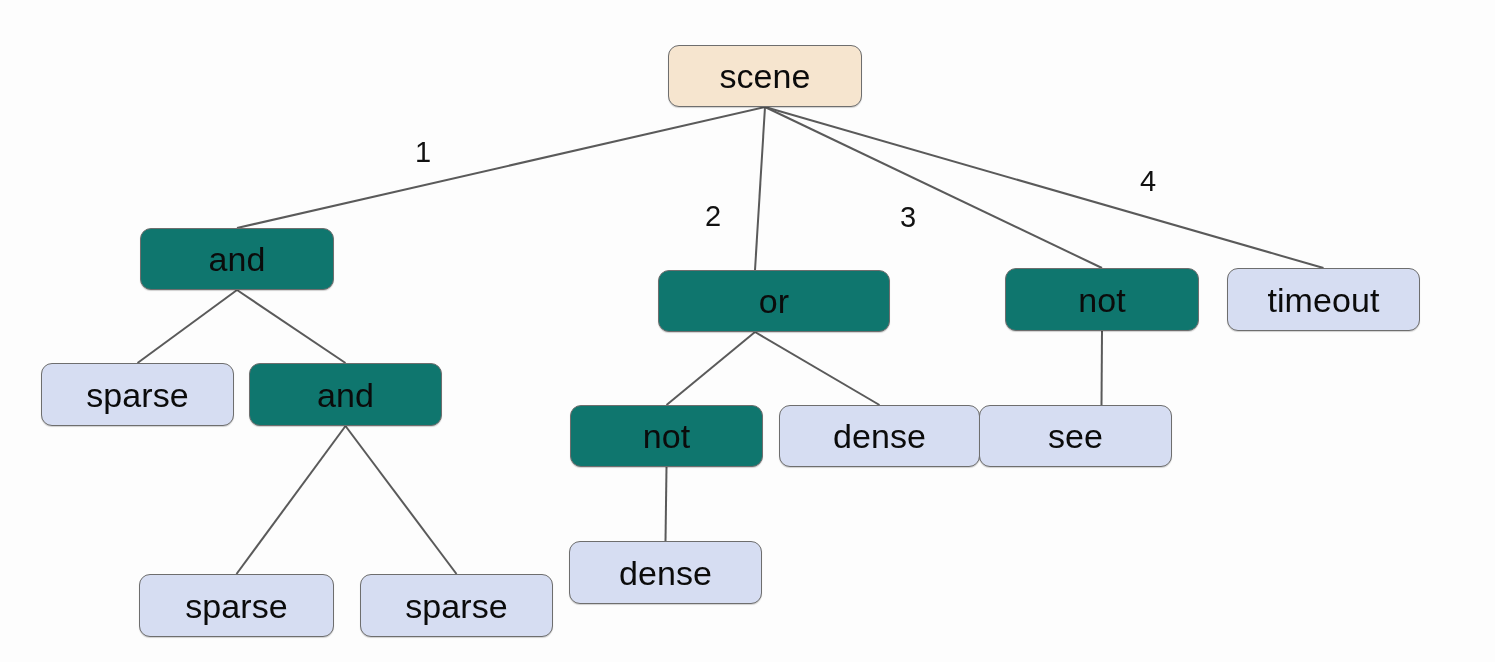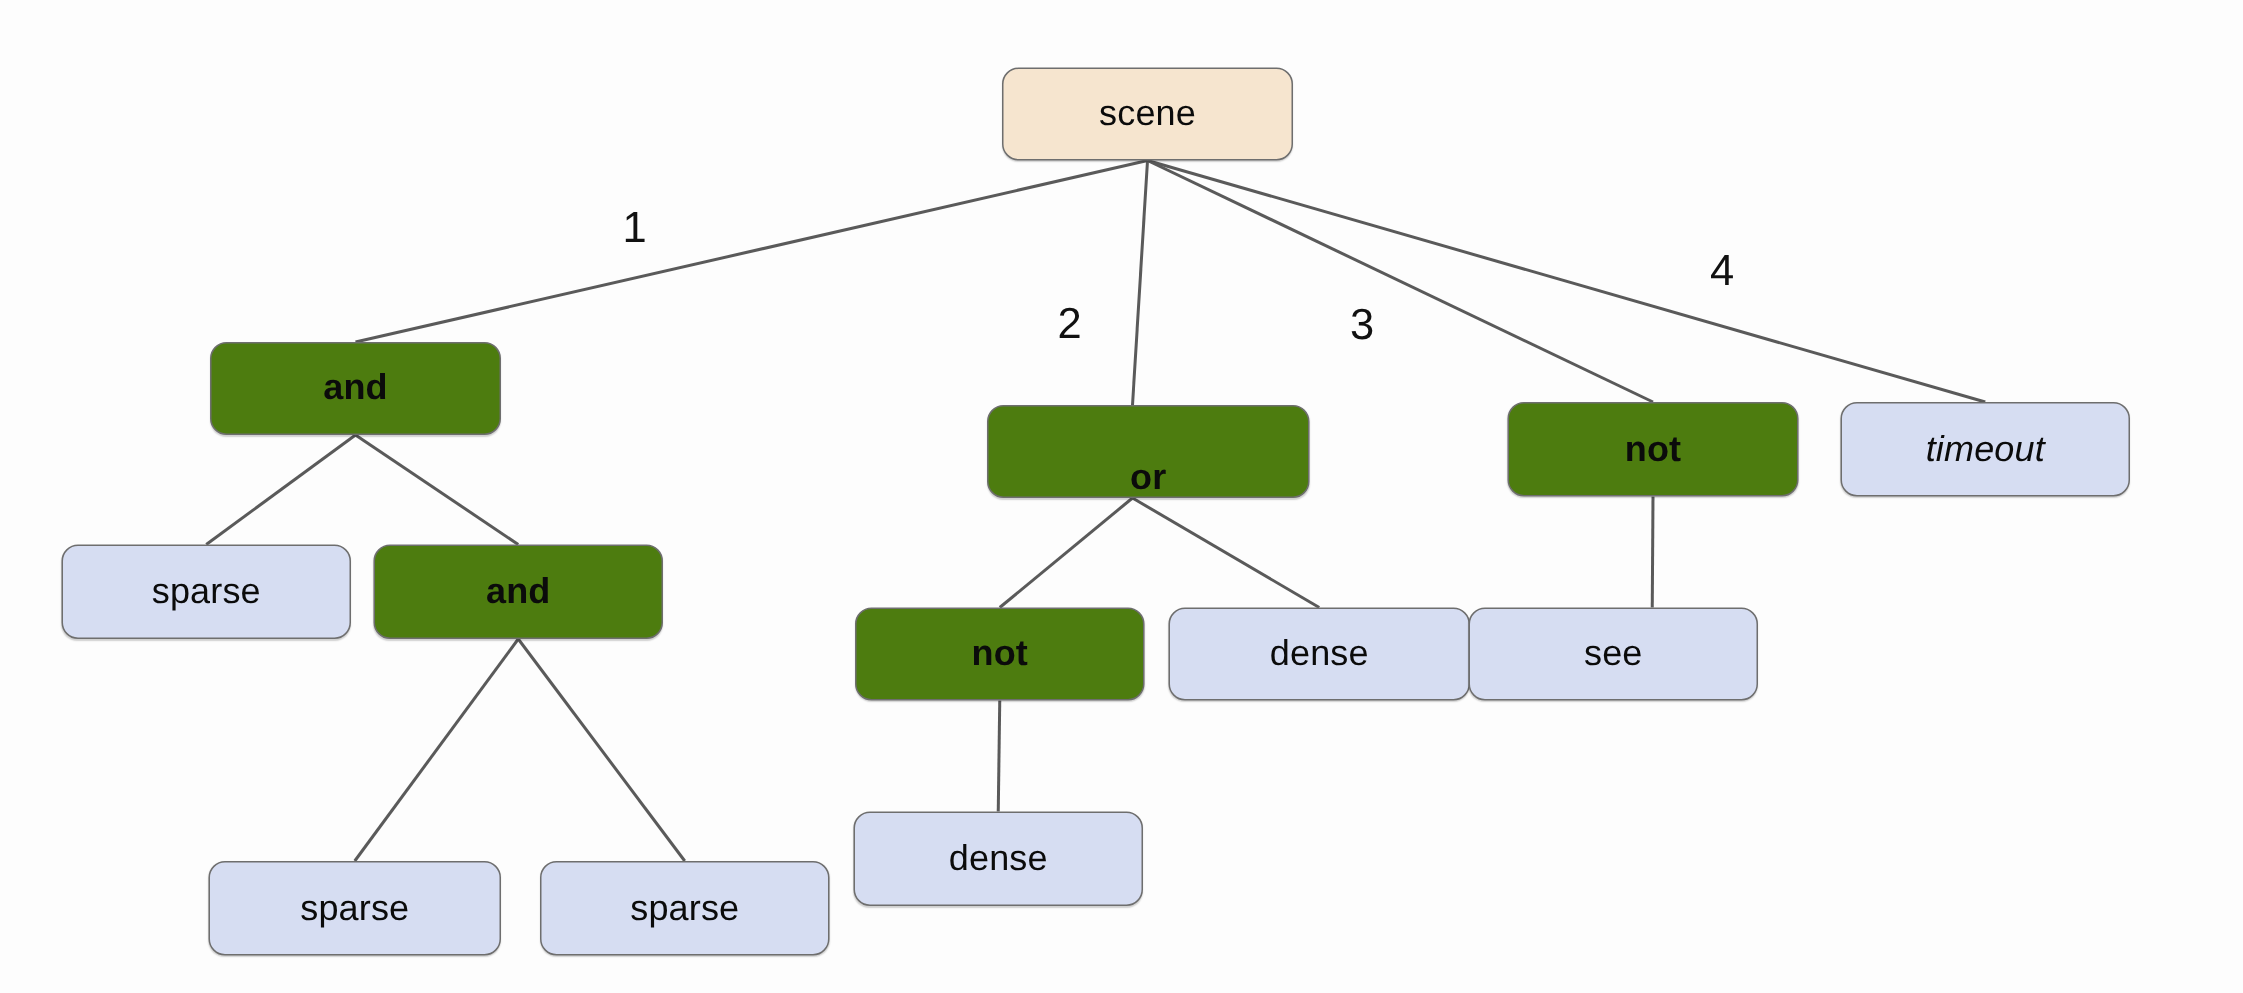--- a/index.html
+++ b/index.html
@@ -32,29 +32,29 @@
     position: absolute;
     box-sizing: border-box;
     border: 1.6px solid #6e6e6e;
     border-radius: 11px;
     display: flex;
     align-items: center;
     justify-content: center;
     box-shadow: 0 1px 1px rgba(0,0,0,0.18);
   }
   .node .node-label {
-    font-size: 24px;
+    font-size: 34px;
     line-height: 1;
     color: #0b0b0b;
     letter-spacing: 0.1px;
     white-space: nowrap;
     font-family: "Liberation Sans", sans-serif;
   }
   .node.root-node { background: #f6e5cf; }
-  .node.op-node   { background: #4d7c0f; font-weight: bold; }
+  .node.op-node   { background: #0f766e; }
   .node.term-node { background: #d6ddf2; }
 
   .edge-label {
     position: absolute;
     font-size: 29px;
     line-height: 1;
     color: #111111;
     white-space: nowrap;
     font-family: "Liberation Sans", sans-serif;
   }
@@ -77,27 +77,27 @@
       <line x1="666.5" y1="467" x2="665.5" y2="541" stroke="#5a5a5a" stroke-width="2"></line>
       <line x1="1102" y1="331" x2="1101.5" y2="405" stroke="#5a5a5a" stroke-width="2"></line>
     </svg>
   <div id="node-layer">
       <div class="node root-node" style="left: 668px; top: 45px; width: 194px; height: 62px;">
         <span class="node-label">scene</span>
       </div>
       <div class="node op-node" style="left: 140px; top: 228px; width: 194px; height: 62px;">
         <span class="node-label">and</span>
       </div>
-      <div class="node op-node" style="left: 658px; top: 270px; width: 215px; height: 62px; align-items: flex-end;">
+      <div class="node op-node" style="left: 658px; top: 270px; width: 232px; height: 62px;">
         <span class="node-label">or</span>
       </div>
       <div class="node op-node" style="left: 1005px; top: 268px; width: 194px; height: 63px;">
         <span class="node-label">not</span>
       </div>
-      <div class="node term-node" style="left: 1227px; top: 268px; width: 193px; height: 63px; font-style: italic;">
+      <div class="node term-node" style="left: 1227px; top: 268px; width: 193px; height: 63px;">
         <span class="node-label">timeout</span>
       </div>
       <div class="node term-node" style="left: 41px; top: 363px; width: 193px; height: 63px;">
         <span class="node-label">sparse</span>
       </div>
       <div class="node op-node" style="left: 249px; top: 363px; width: 193px; height: 63px;">
         <span class="node-label">and</span>
       </div>
       <div class="node op-node" style="left: 570px; top: 405px; width: 193px; height: 62px;">
         <span class="node-label">not</span>

